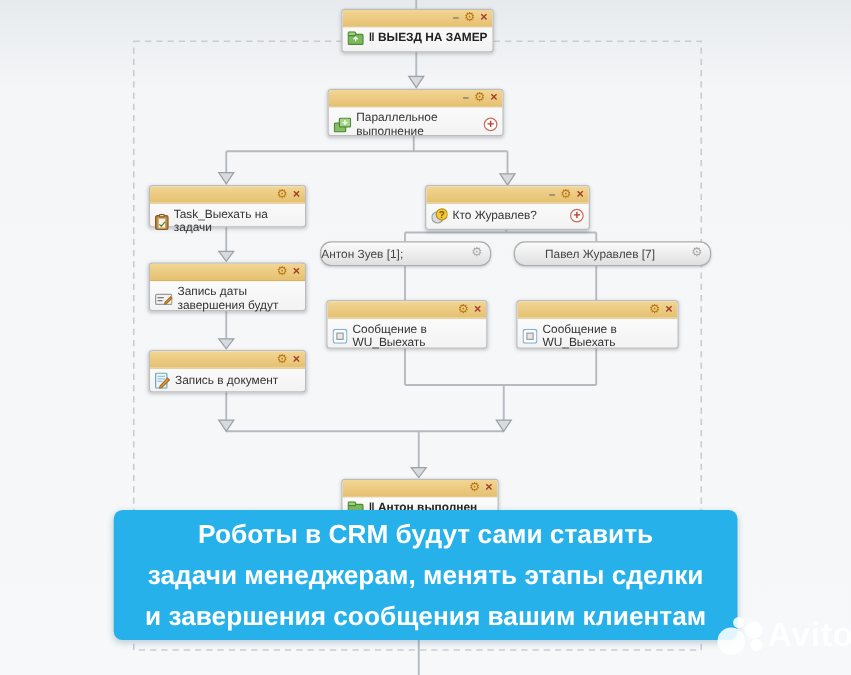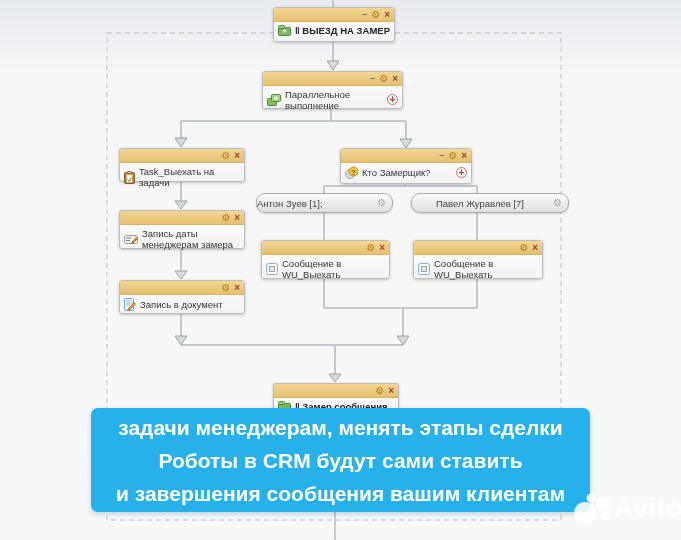--- a/index.html
+++ b/index.html
@@ -151,21 +151,21 @@
       <span class="ctl close">×</span>
     </div>
     <div class="bd">
       <span class="nicon">
         <svg width="14" height="11">
             <rect x="0.5" y="1.5" width="13" height="8" rx="1" fill="#f2f2f2" stroke="#9b9b9b"></rect>
             <path d="M2 4 H7 M2 6.5 H6" stroke="#7a7a7a"></path>
             <path d="M8 8 L12.5 3.5 L13.5 4.5 L9 9 L7.8 9.2 Z" fill="#e8a33d" stroke="#a86f1d"></path>
           </svg>
       </span>
-      <span class="nlabel">Запись даты менеджерам замера</span>
+      <span class="nlabel">Запись даты завершения будут</span>
     </div>
   </div>
 
   <div class="node" style="left:119px;top:280px;width:124px;height:32px;">
     <div class="hd">
       <span class="ctl gear">⚙</span>
       <span class="ctl close">×</span>
     </div>
     <div class="bd">
       <span class="nicon">
@@ -186,21 +186,21 @@
       <span class="ctl close">×</span>
     </div>
     <div class="bd" style="padding-right:20px;">
       <span class="nicon">
         <svg width="13" height="13">
             <circle cx="5" cy="8" r="4.5" fill="#d9dde1" stroke="#9aa1a7"></circle>
             <circle cx="8.5" cy="5.5" r="4.5" fill="#f4c83c" stroke="#b88f13"></circle>
             <text x="8.5" y="8.8" font-size="8" font-weight="bold" text-anchor="middle" fill="#7a5a00">?</text>
           </svg>
       </span>
-      <span class="nlabel">Кто Замерщик?</span>
+      <span class="nlabel">Кто Журавлев?</span>
       <span class="addbtn">+</span>
     </div>
   </div>
 
   <div class="branch-btn" style="left:256px;top:193px;width:135px;">
     <span>Антон Зуев [1];</span>
     <span class="branch-gear">⚙</span>
   </div>
   <div class="branch-btn" style="left:411px;top:193px;width:132px;padding-left:24px;">
     <span>Павел Журавлев [7]</span>
@@ -244,27 +244,27 @@
       <span class="ctl gear">⚙</span>
       <span class="ctl close">×</span>
     </div>
     <div class="bd">
       <span class="nicon">
         <svg width="13" height="11">
             <rect x="0.5" y="2.5" width="12" height="8" rx="1" fill="#7cb95e" stroke="#4e8a34"></rect>
             <rect x="0.5" y="0.5" width="6" height="3" rx="1" fill="#9ccf7e" stroke="#4e8a34"></rect>
           </svg>
       </span>
-      <span class="nlabel">‖ Замер сообщения</span>
+      <span class="nlabel">‖ Антон выполнен</span>
     </div>
   </div>
 
   <div id="banner" style="background: rgb(39, 177, 234);">
+    <span class="bline">Роботы в CRM будут сами ставить</span>
     <span class="bline">задачи менеджерам, менять этапы сделки</span>
-    <span class="bline">Роботы в CRM будут сами ставить</span>
     <span class="bline">и завершения сообщения вашим клиентам</span>
   </div>
 
   <div id="watermark">
     <svg width="46" height="40">
       <g fill="rgba(255,255,255,0.88)">
         <circle cx="19" cy="25" r="11"></circle>
         <circle cx="25" cy="10" r="4.5"></circle>
         <circle cx="37" cy="16" r="7"></circle>
         <circle cx="39" cy="28" r="5"></circle>

